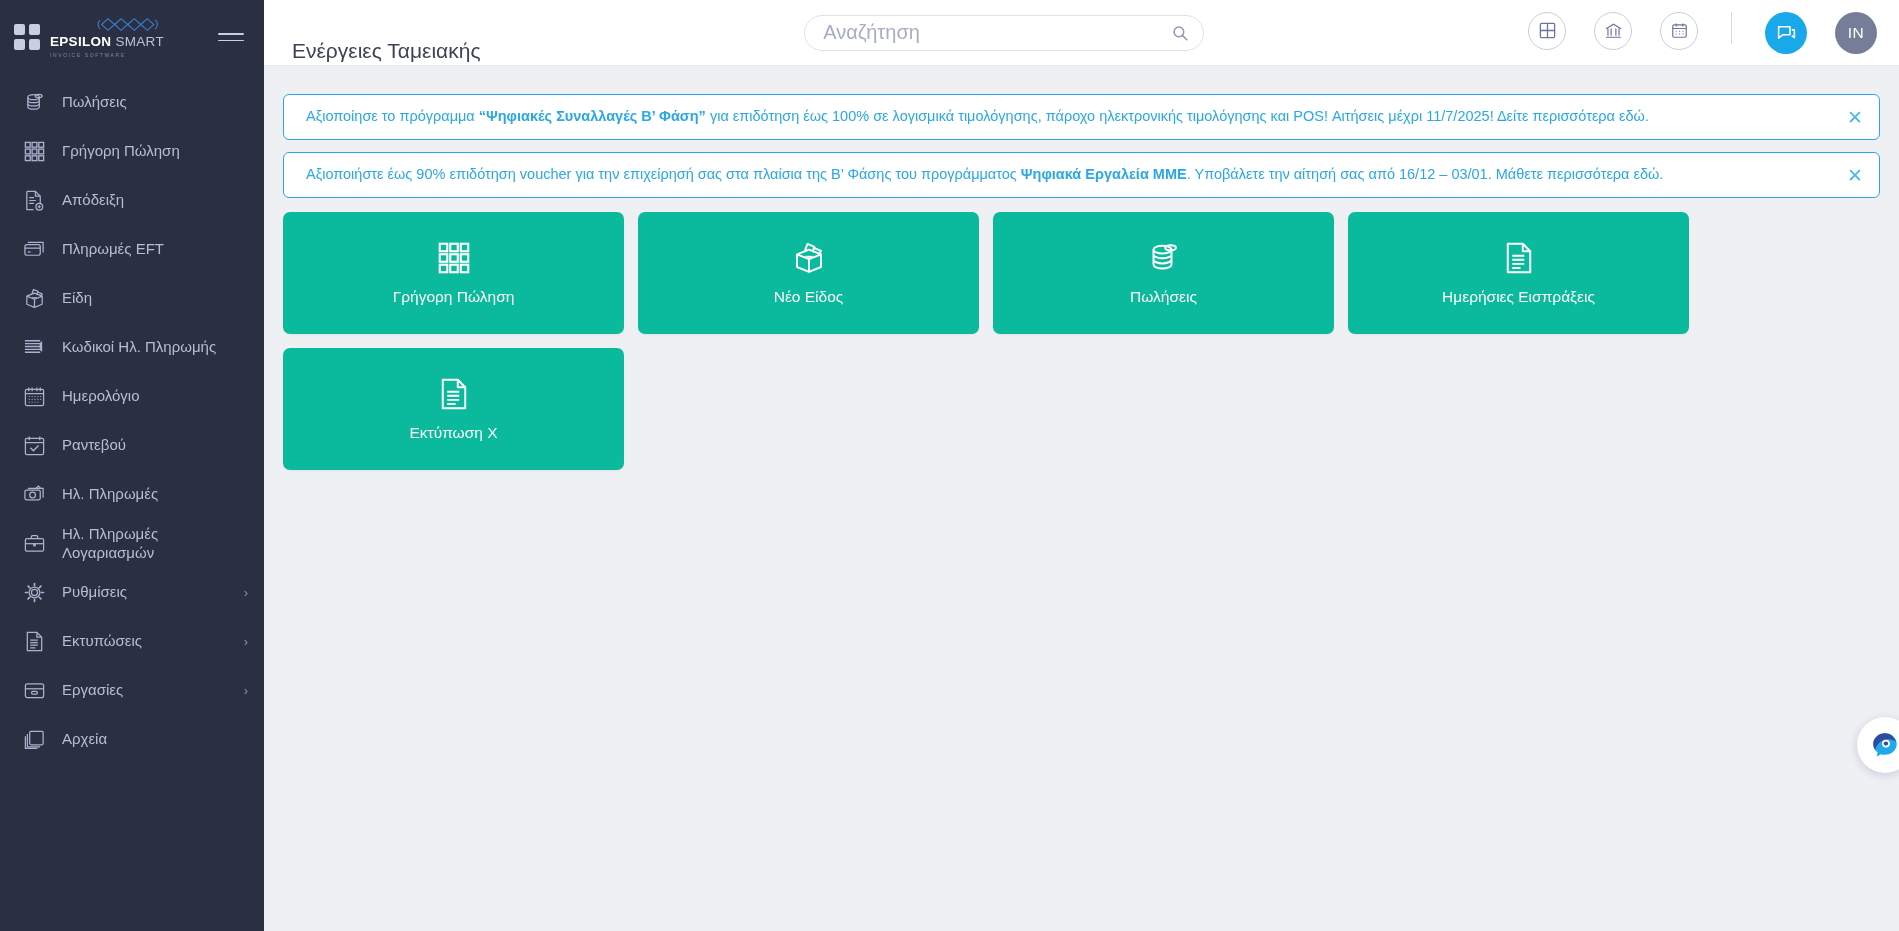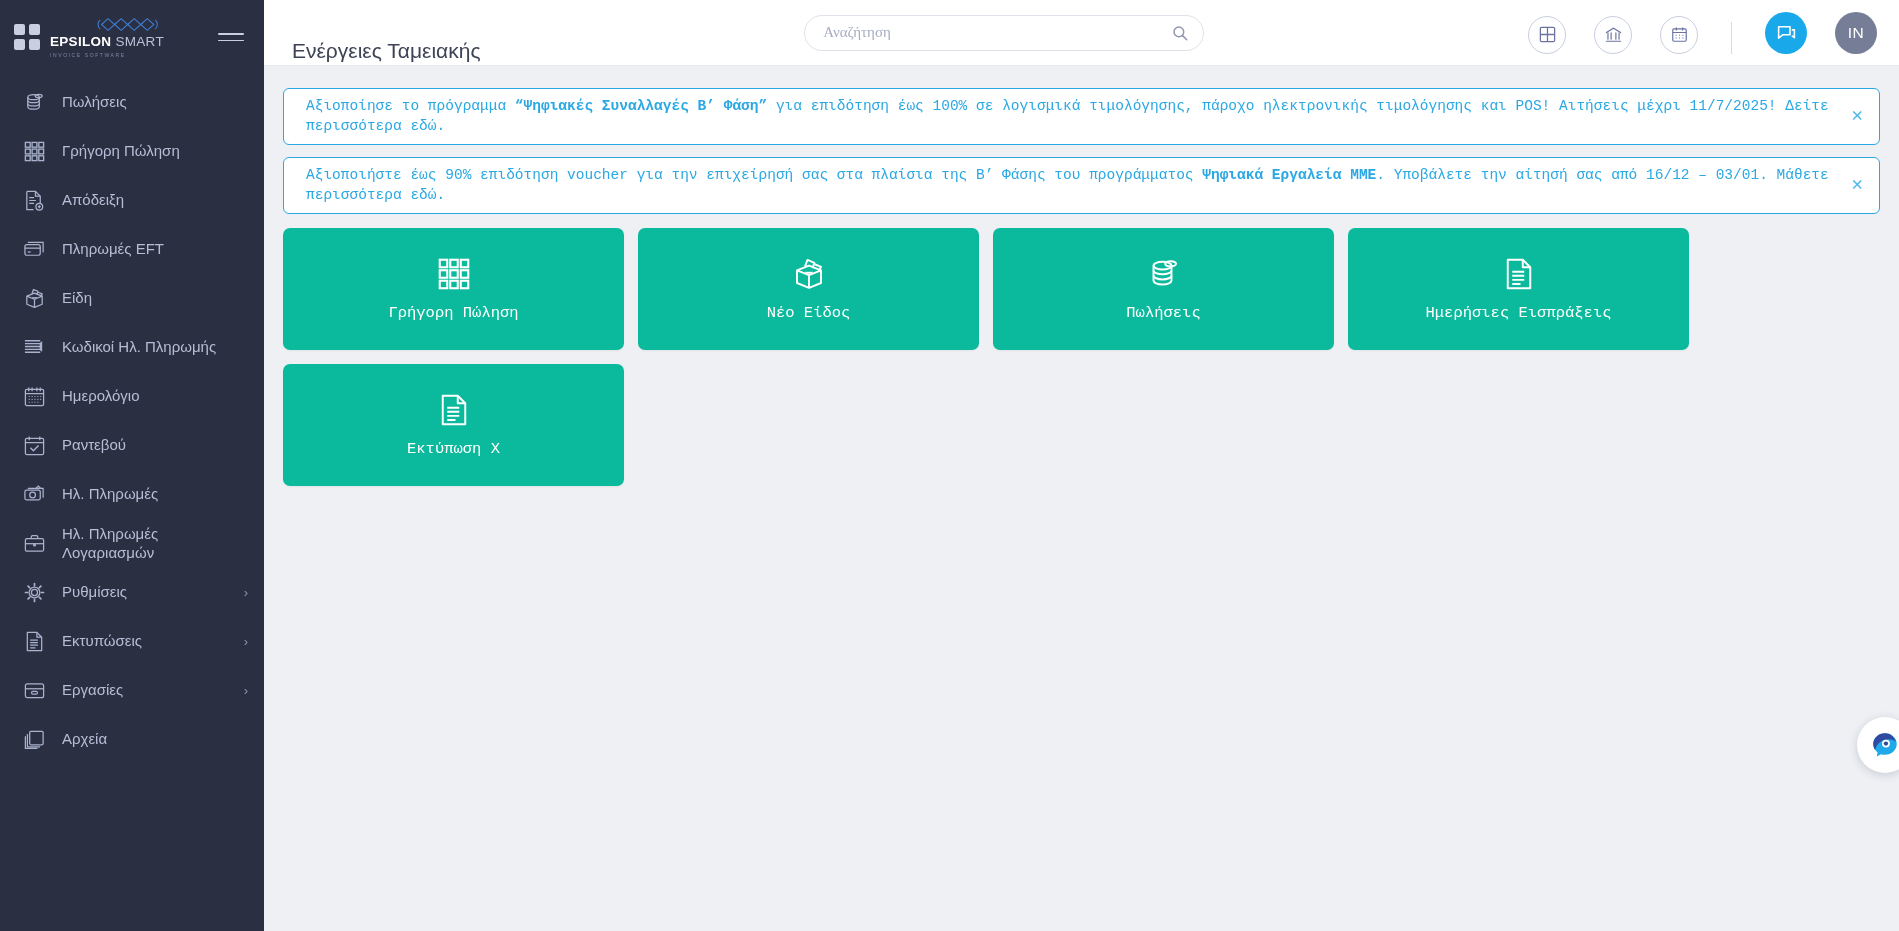--- a/index.html
+++ b/index.html
@@ -63,27 +63,27 @@
   .page-title { font-size:21px; color:#3d4355; font-weight:400; white-space:nowrap;margin-top:36px; }
   .search-wrap { flex:1; display:flex; justify-content:center; }
   .search-box {
     width: 400px; height: 36px;
     border:1px solid #dfe2ea; border-radius:20px;
     display:flex; align-items:center;
     padding: 0 14px 0 18px; background:#fff;
   }
   .search-box input {
     flex:1; border:0; outline:0; background:transparent;
-    font-family:Liberation Serif, serif; font-size:15px; color:#0c4a6e;
+    font-family:Liberation Sans, sans-serif; font-size:20px; color:#0c4a6e;
   }
   .search-box input::placeholder { color:#a7adc2; }
   .search-ic { color:#8f96ae; display:flex; }
   .search-ic svg { width:18px; height:18px; }
 
-  .top-actions { display:flex; align-items:flex-end; gap:28px; }
+  .top-actions { display:flex; align-items:flex-start; gap:28px; }
   .circ-btn {
     width: 38px; height:38px; border-radius:50%;
     border:1px solid #c9cee0; background:#fff;
     display:flex; align-items:center; justify-content:center;
     color:#6b73a0; cursor:pointer;
   }
   .circ-btn svg { width:19px; height:19px; }
   .divider-v { width:1px; height:32px; background:#d7dae4; margin:0 5px; }
   .chat-btn {
     width:42px;height:42px;border-radius:50%;
@@ -91,21 +91,21 @@
     color:#fff;cursor:pointer;border:0;
   }
   .chat-btn svg{width:21px;height:21px;}
   .avatar {
     width:42px;height:42px;border-radius:50%;
     background:#767d97; color:#fff;
     display:flex;align-items:center;justify-content:center;
     font-size:15.5px; letter-spacing:.5px; cursor:pointer;
   }
 
-  .content { flex:1; padding: 22px 19px 0 19px; overflow:hidden;font-family:Liberation Mono, monospace; }
+  .content { flex:1; padding: 28px 19px 0 19px; overflow:hidden; }
 
   .banner {
     background:#fff; border:1px solid #2aa8e4; border-radius:6px;
     min-height:46px; display:flex; align-items:center;
     padding: 8px 16px 8px 22px; margin-bottom:12px;
     color:#2aa8e4; font-size:14.5px;
   }
   .banner-text { flex:1; line-height:1.35; }
   .banner-text b { font-weight:700; }
   .banner-close { color:#52b9ea; font-size:19px; line-height:1; cursor:pointer; padding-left:14px; font-weight:300;}

